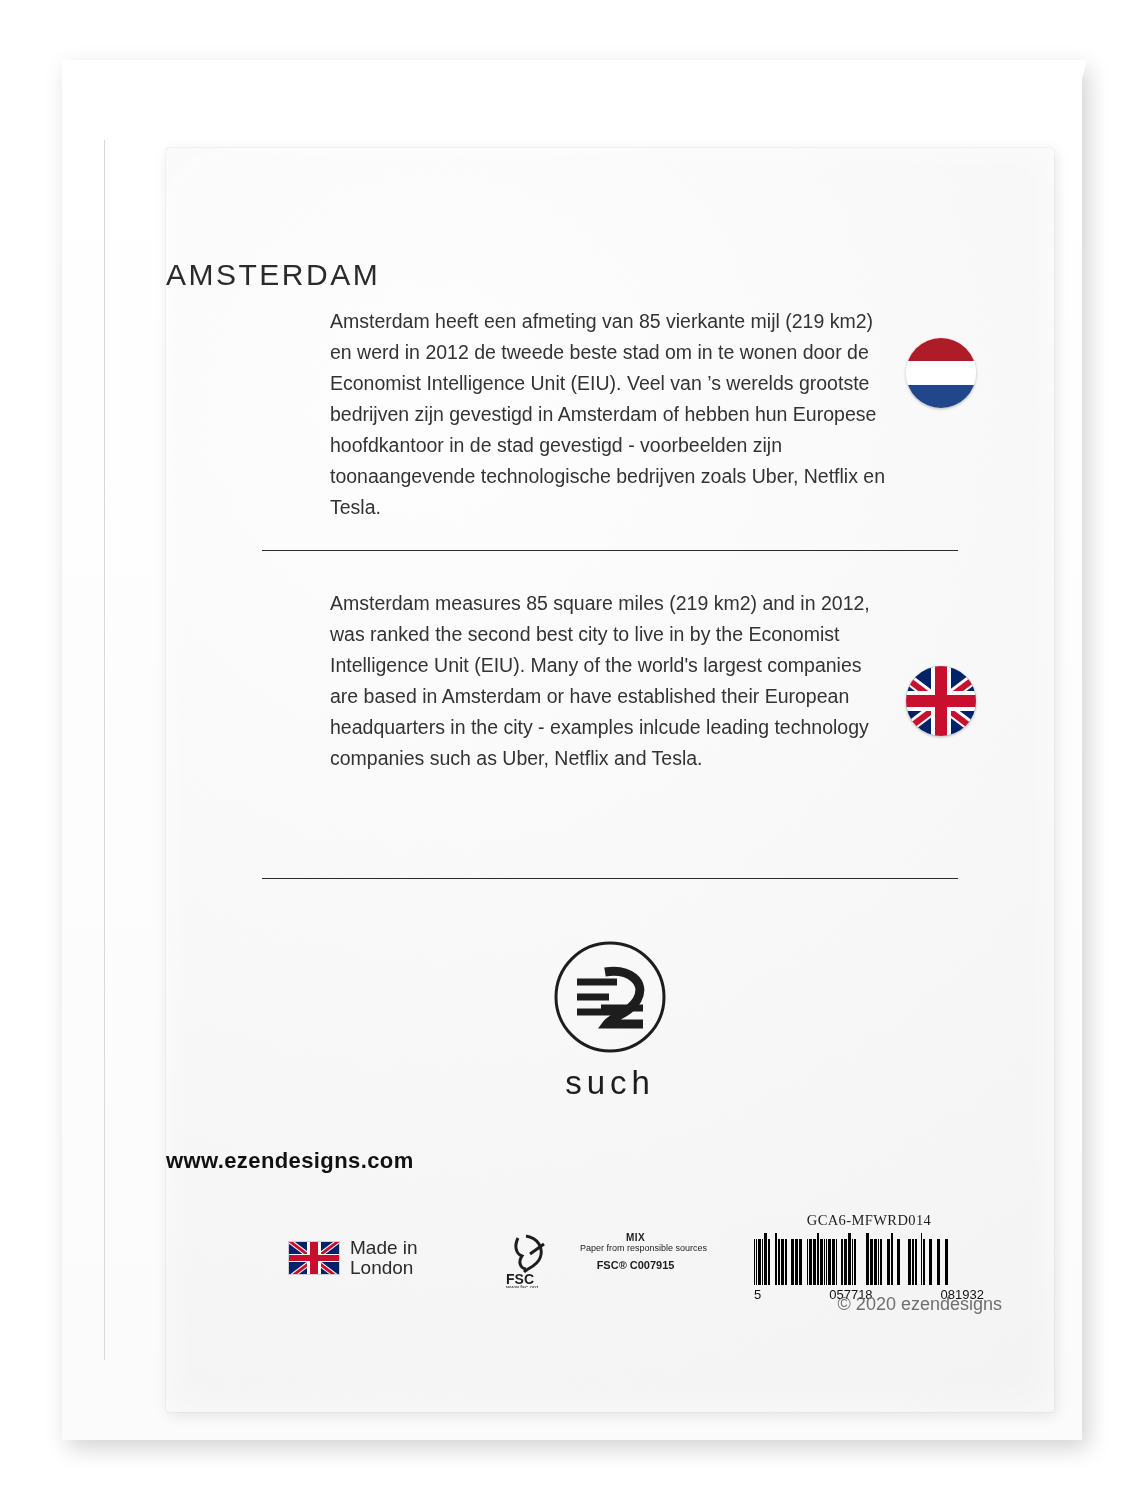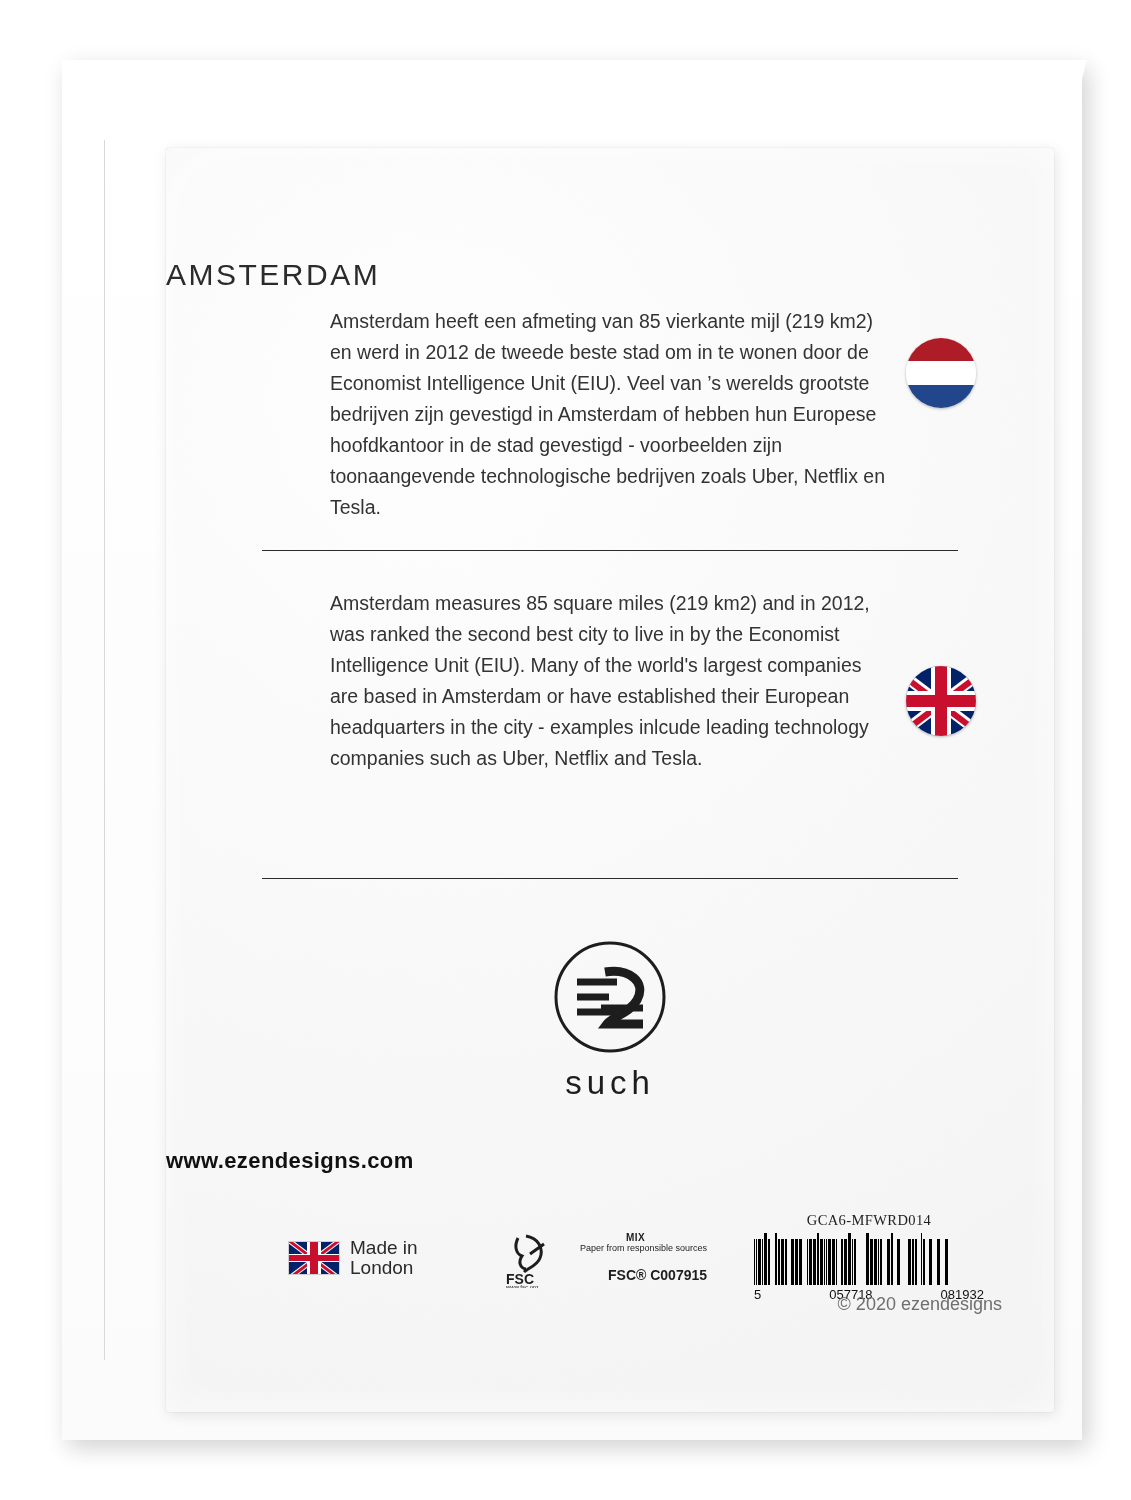--- a/index.html
+++ b/index.html
@@ -178,21 +178,21 @@
     color: #1d1d1d;
   }
   .fsc-text {
     font-family: "Liberation Sans", sans-serif;
     color: #1d1d1d;
     text-align: center;
     line-height: 11px;
   }
   .fsc-mix { font-size: 10px; font-weight: bold; letter-spacing: .5px; }
   .fsc-sub { font-size: 9px; margin-left: 16px; }
-  .fsc-code { font-size: 14px; font-weight: bold; margin-top: 16px; text-align: right; }
+  .fsc-code { font-size: 11px; font-weight: bold; margin-top: 6px; }
 
   .barcode-block { position: absolute; left: 588px; top: 1064px; width: 230px; }
   .sku {
     font-family: Liberation Serif, serif;
     font-size: 14.5px; color: #1d1d1d;
     text-align: center; letter-spacing: .4px;
   }
   .barcode { margin-top: 4px; height: 52px; display: flex; align-items: flex-end; gap: 1px; }
   .barcode i { display: block; background: #000; height: 100%; }
   .barcode-digits {

